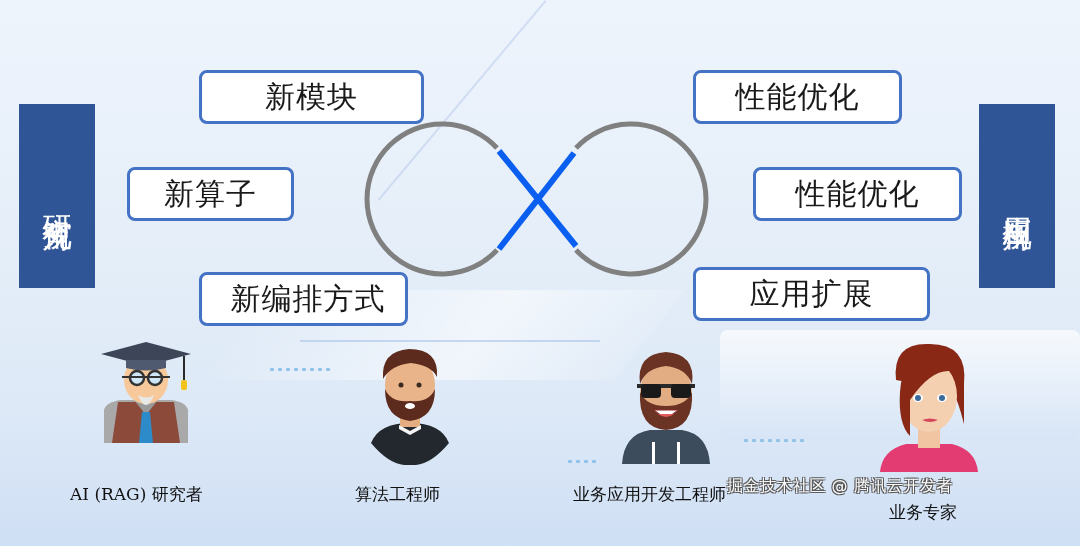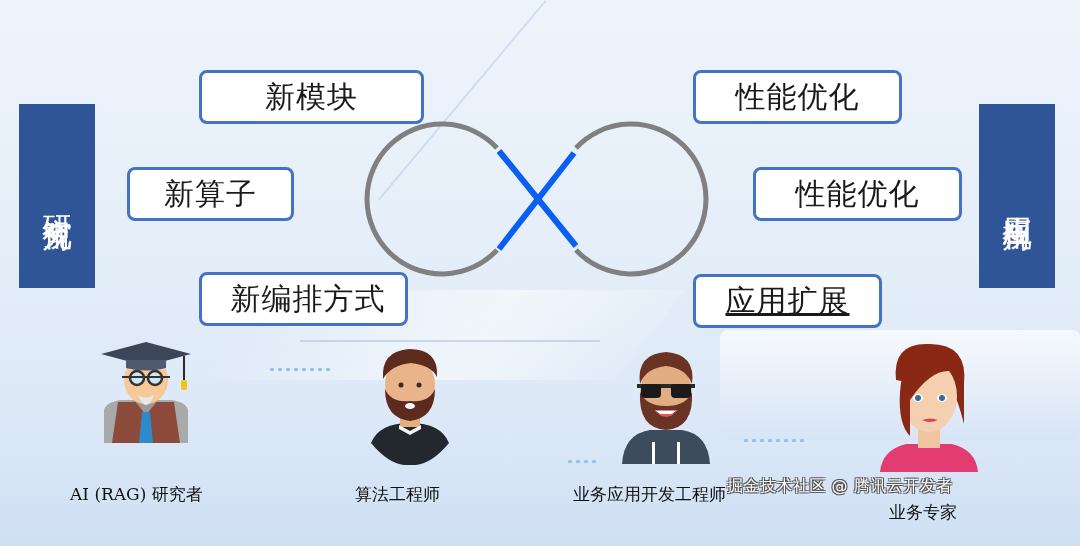--- a/index.html
+++ b/index.html
@@ -100,21 +100,21 @@
   </div>
 
 <div class="side-label" style="left:19px;top:104px;">研究视角</div>
 
 <div class="box" style="left:199px;top:70px;width:225px;">新模块</div>
 <div class="box" style="left:127px;top:167px;width:167px;">新算子</div>
 <div class="box" style="left:199px;top:272px;width:209px;padding-left:9px;">新编排方式</div>
 
 <div class="box" style="left:693px;top:70px;width:209px;">性能优化</div>
 <div class="box" style="left:753px;top:167px;width:209px;text-align:right;">性能优化</div>
-<div class="box" style="left:693px;top:274px;width:189px;text-decoration:underline;">应用扩展</div>
+<div class="box" style="left:693px;top:267px;width:237px;">应用扩展</div>
 
 <div class="side-label" style="left:979px;top:104px;">应用视角</div>
 
 <svg class="infinity" viewBox="0 0 360 180">
 
   <path d="M 137 38 A 75 75 0 1 0 137 140" fill="none" stroke="#808080" stroke-width="5"></path>
 
   <path d="M 216 38 A 75 75 0 1 1 216 140" fill="none" stroke="#808080" stroke-width="5"></path>
 
   <line x1="139" y1="41" x2="216" y2="136" stroke="#0a5ff0" stroke-width="6"></line>

